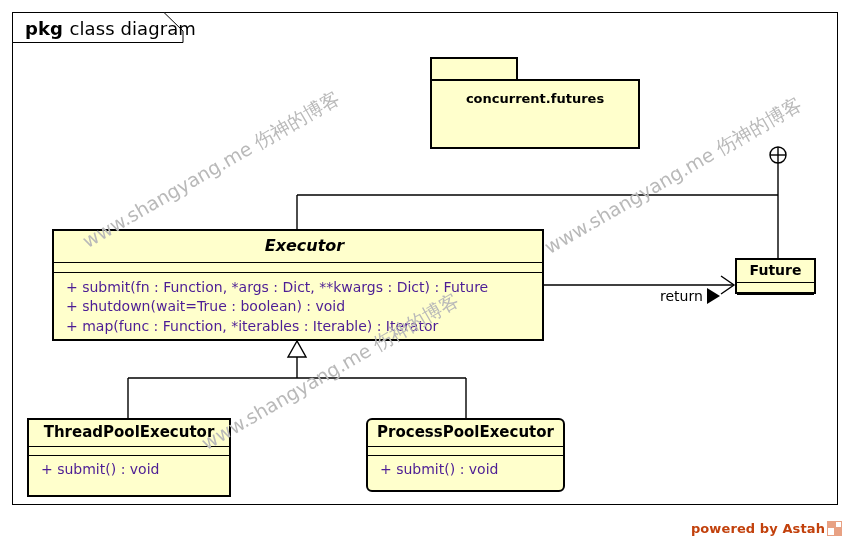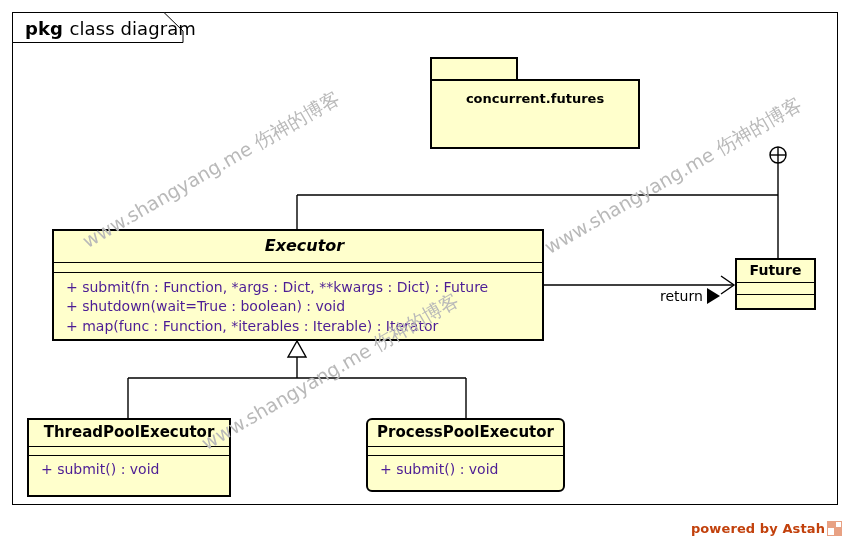--- a/index.html
+++ b/index.html
@@ -118,21 +118,21 @@
     height: 112px;
   }
   #class-executor .uml-name { font-size: 16px; padding-top: 6px; padding-bottom: 7px; }
   #class-executor .uml-compartment.ops { padding: 5px 12px 6px 12px; }
 
   
   #class-future {
     left: 735px;
     top: 258px;
     width: 81px;
-    height: 52px;
+    height: 36px;
   }
   #class-future .uml-name { font-size: 14px; padding: 3px 2px 4px 2px; }
   #class-future .uml-compartment.empty { height: 11px; }
 
   
   #class-threadpoolexecutor {
     left: 27px;
     top: 418px;
     width: 204px;
     height: 79px;

